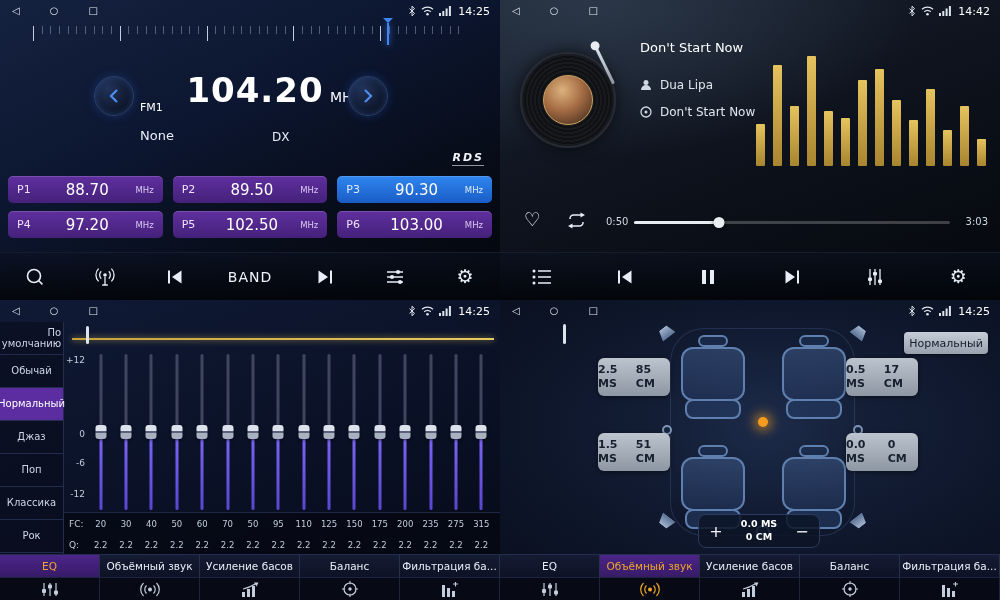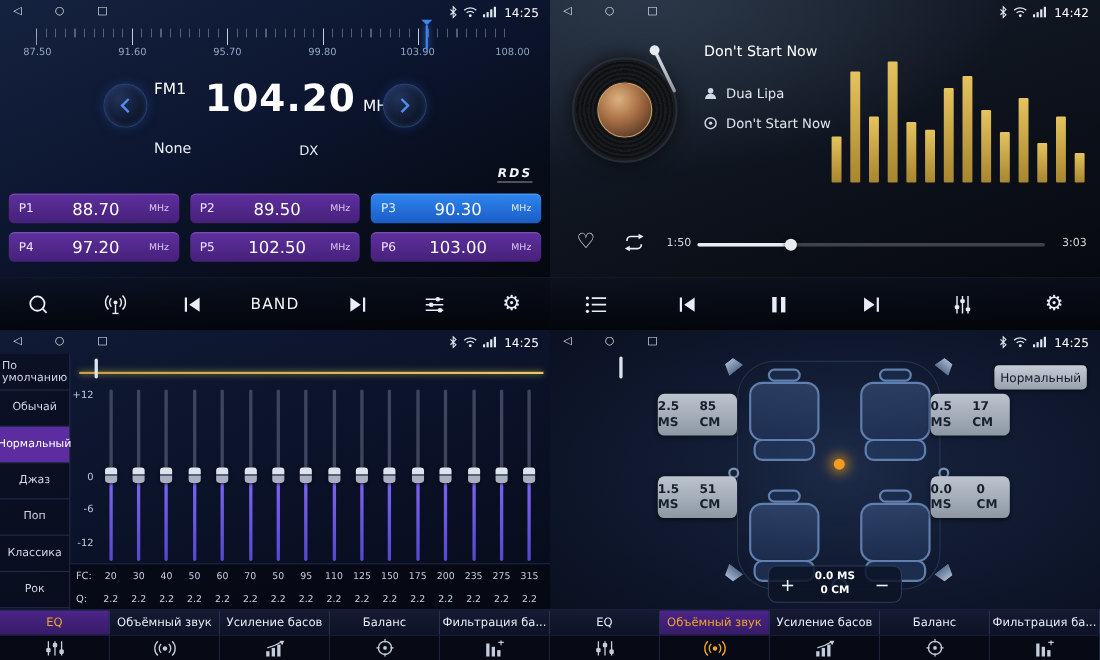--- a/index.html
+++ b/index.html
@@ -26,21 +26,21 @@
       repeating-linear-gradient(90deg,rgba(160,180,205,.45) 0 1px,transparent 1px 8.68px);
     background-size:100% 15px,100% 8px;background-repeat:no-repeat}
   .scale-labels{position:absolute;left:0;right:0;top:17px;display:flex;justify-content:space-between}
   .scale-labels span{font-size:9px;color:#93a6c4;width:32px;text-align:center}
   .pointer{position:absolute;top:-3px;width:2px;height:22px;background:#3f86f2;box-shadow:0 0 6px #3f86f2}
   .pointer::before{content:"";position:absolute;top:-5px;left:-4px;border:5px solid transparent;border-top-color:#3f86f2}
   .circle-btn{position:absolute;width:40px;height:40px;border-radius:50%;top:76px;display:flex;align-items:center;justify-content:center;
     background:radial-gradient(circle at 35% 30%,#22335a,#0c1426 72%);border:1px solid #2c3f66;color:#4f8df0;font-size:15px;
     box-shadow:0 0 10px rgba(40,90,200,.35),inset 0 0 6px rgba(80,140,255,.3)}
   .circle-btn.left{left:94px}.circle-btn.right{left:348px}
-  .fm-band{position:absolute;left:140px;top:73px;font-size:14px;color:#fff}
+  .fm-band{position:absolute;left:140px;top:101px;font-size:11px;color:#fff}
   .fm-freq{position:absolute;left:183px;top:70px;width:144px;text-align:center;font-size:34px;font-weight:bold;color:#fff;letter-spacing:1px}
   .fm-unit{position:absolute;left:330px;top:89px;font-size:14px;color:#fff}
   .fm-none{position:absolute;left:128px;top:128px;width:58px;text-align:center;font-size:13px;color:#e8eef7}
   .fm-dx{position:absolute;left:272px;top:130px;font-size:12px;color:#e8eef7}
   .rds{position:absolute;right:16px;top:151px;font-size:11px;font-weight:bold;font-style:italic;letter-spacing:2px;color:#f0f4fa;
     border-bottom:1px solid rgba(240,244,250,.6);padding-bottom:1px}
   .presets{position:absolute;left:8px;right:8px;top:176px;display:grid;grid-template-columns:1fr 1fr 1fr;gap:8px 10px}
   .preset{height:27px;border-radius:5px;display:flex;align-items:center;padding:0 9px;
     background:linear-gradient(180deg,#5f2f9e,#45217a);box-shadow:inset 0 1px 0 rgba(255,255,255,.16)}
   .preset.active{background:linear-gradient(180deg,#2f86ef,#1a5cc6)}
@@ -78,21 +78,21 @@
   .repeat-btn{position:absolute;left:66px;top:212px}
   .ptime-l{position:absolute;left:106px;top:216px;font-size:10px;color:#cfd8e3}
   .ptrack{position:absolute;left:134px;right:50px;top:221px;height:3px;border-radius:2px;background:rgba(255,255,255,.22)}
   .pfill{height:100%;background:#e9edf2;border-radius:2px}
   .pknob{position:absolute;top:-4px;width:11px;height:11px;border-radius:50%;background:#e9edf2;transform:translateX(-50%);box-shadow:0 0 4px rgba(0,0,0,.6)}
   .ptime-r{position:absolute;right:12px;top:216px;font-size:10px;color:#cfd8e3}
 
   
   .eq{background:linear-gradient(160deg,#101a35 0%,#0a1126 55%,#060a16 100%)}
   .eq-side{position:absolute;left:0;top:22px;bottom:46px;width:64px;background:rgba(8,12,26,.6);border-right:1px solid #232d4e;display:flex;flex-direction:column}
-  .eq-item{min-height:33px;flex:0 0 auto;display:flex;align-items:center;justify-content:center;text-align:left;
+  .eq-item{min-height:33px;flex:0 0 auto;display:flex;align-items:center;justify-content:center;text-align:right;
     font-size:10px;line-height:1.15;color:#ccd6e4;border-bottom:1px solid #212b4c;padding:3px}
   .eq-item.selected{background:#5b2da0;color:#fff}
   .eq-scrollbar{position:absolute;left:86px;top:26px;width:3px;height:18px;background:#dde4ee;border-radius:2px;z-index:4}
   .eq-main{position:absolute;left:64px;right:0;top:22px;bottom:88px}
   .eq-curve{position:absolute;left:8px;right:6px;top:16px;height:2px;
     background:linear-gradient(90deg,#c7a23c,#e8ca62);box-shadow:0 0 6px rgba(232,202,98,.75)}
   .eq-scale{position:absolute;left:0;top:32px;bottom:2px;width:22px}
   .eq-scale-label{position:absolute;right:1px;transform:translateY(-50%);font-size:9px;color:#c2cddb}
   .eq-grid{display:grid;grid-template-columns:repeat(16,1fr)}
   .eq-sliders{position:absolute;left:24px;right:6px;top:32px;bottom:2px}
@@ -178,28 +178,20 @@
               <rect x="6.6" y="2.5" width="2" height="7.5" fill="#dfe6ee"></rect>
               <rect x="9.9" y="0" width="2" height="10" fill="#dfe6ee"></rect>
             </svg>
           </span>
         <span class="sb-time">14:25</span>
       </div>
     </div>
 
     <div class="ruler">
       <div class="ticks"></div>
-      <div class="scale-labels" id="radio-scale-labels">
-          <span>87.50</span>
-          <span>91.60</span>
-          <span>95.70</span>
-          <span>99.80</span>
-          <span>103.90</span>
-          <span>108.00</span>
-        </div>
       <div class="pointer" id="freq-pointer" style="left: 368.551px;"></div>
     </div>
 
     <button class="circle-btn left">
       <svg width="10" height="14" viewBox="0 0 10 14">
           <path d="M8 1L2 7l6 6" fill="none" stroke="#4f8df0" stroke-width="2.2"></path>
         </svg>
     </button>
     <div class="fm-band">FM1</div>
     <div class="fm-freq">104.20</div>
@@ -355,21 +347,21 @@
 
     <button class="heart-btn"><span>♡</span></button>
     <button class="repeat-btn">
       <svg width="21" height="17" viewBox="0 0 21 17">
           <path d="M4 7V6.5A3.5 3.5 0 0 1 7.5 3H15" fill="none" stroke="#e8eef7" stroke-width="1.5"></path>
           <path d="M14.5 0.5L19 3l-4.5 2.5z" fill="#e8eef7"></path>
           <path d="M17 10v.5a3.5 3.5 0 0 1-3.5 3.5H6" fill="none" stroke="#e8eef7" stroke-width="1.5"></path>
           <path d="M6.5 11.5L2 14l4.5 2.5z" fill="#e8eef7"></path>
         </svg>
     </button>
-    <div class="ptime-l">1:50</div>
+    <div class="ptime-l">0:50</div>
     <div class="ptrack">
       <div class="pfill" id="pfill" style="width: 27%;"></div>
       <div class="pknob" id="pknob" style="left: 27%;"></div>
     </div>
     <div class="ptime-r">3:03</div>
 
     <div class="toolbar">
       <button class="tbtn">
         <svg width="20" height="16" viewBox="0 0 20 16">
             <path d="M6 2h13M6 8h13M6 14h13" stroke="#e8eef7" stroke-width="1.5"></path>

